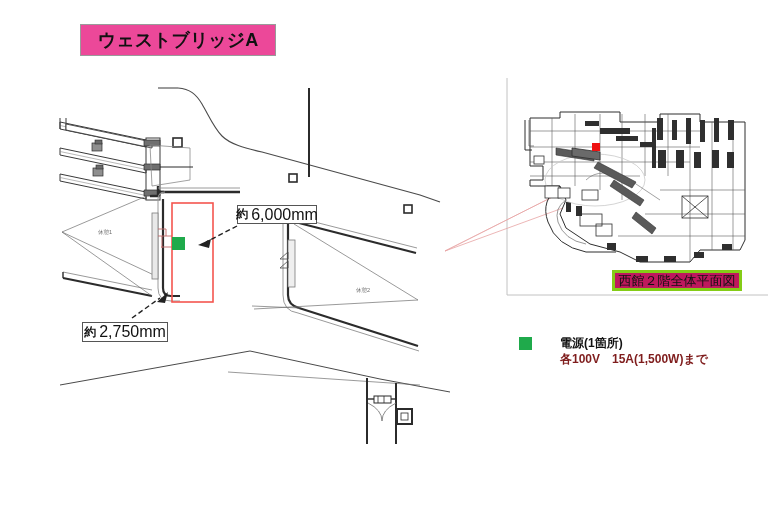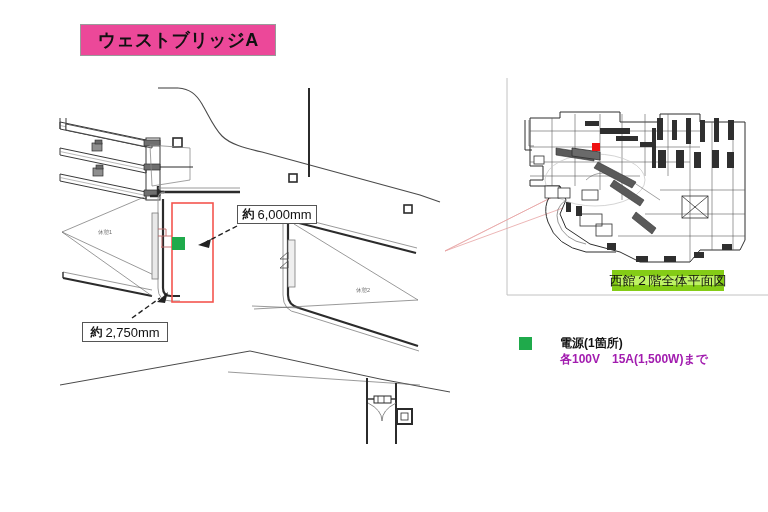--- a/index.html
+++ b/index.html
@@ -59,21 +59,21 @@
     justify-content: center;
     padding: 2px 7px;
     white-space: nowrap;
   }
   .callout .c-prefix {
     font-size: 12px;
     font-weight: bold;
     color: #111111;
   }
   .callout .c-value {
-    font-size: 13px;
+    font-size: 16px;
     color: #111111;
     margin-left: 3px;
   }
   #callout-6000 {
     left: 237px;
     top: 205px;
     width: 80px;
     height: 19px;
   }
   #callout-2750 {
@@ -81,24 +81,24 @@
     top: 322px;
     width: 86px;
     height: 20px;
   }
 
   
   .panel-caption {
     position: absolute;
     left: 612px;
     top: 270px;
-    width: 112px;
+    width: 130px;
     height: 21px;
-    border: 6px solid #84cc16;
-    background: #bef264;
+    border: 3px solid #84cc16;
+    background: #be185d;
     box-sizing: border-box;
     display: flex;
     align-items: center;
     justify-content: center;
   }
   .panel-caption .cap-text {
     font-size: 13px;
     color: #111111;
     white-space: nowrap;
   }
@@ -125,21 +125,21 @@
   }
   #legend .legend-line-1 {
     font-size: 12px;
     font-weight: bold;
     color: #111111;
     white-space: nowrap;
   }
   #legend .legend-line-2 {
     font-size: 12px;
     font-weight: bold;
-    color: #a21caf;
+    color: #7f1d1d;
     white-space: nowrap;
   }
 
   
   .power-marker {
     position: absolute;
     background: #1faa4b;
   }
   #power-marker-main {
     left: 172px;

